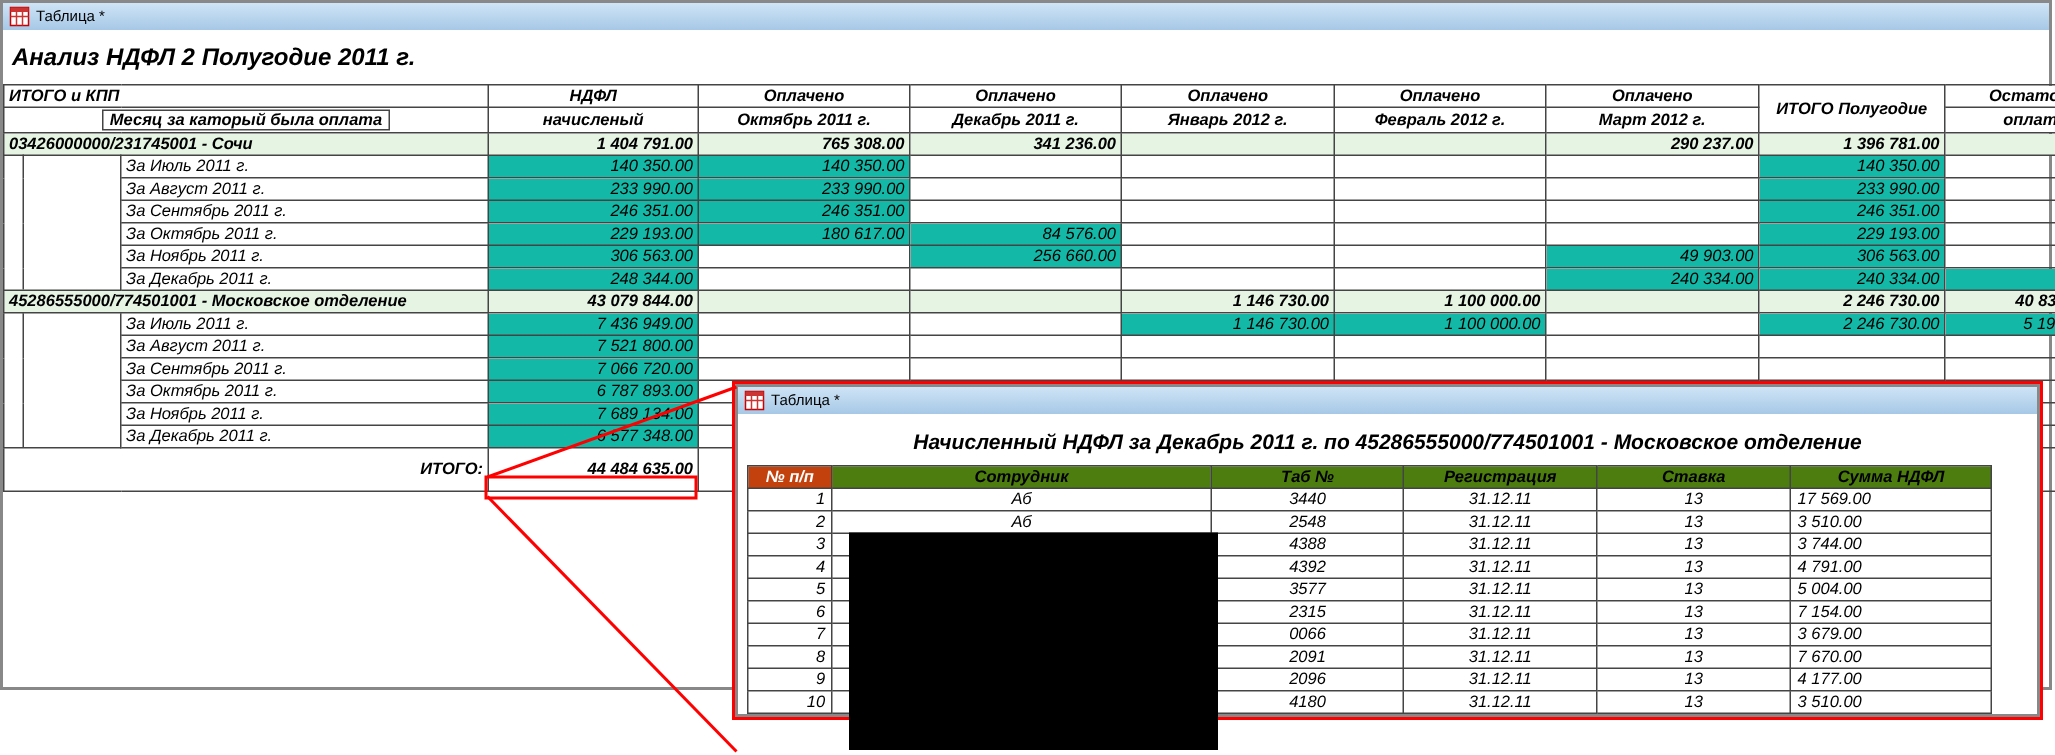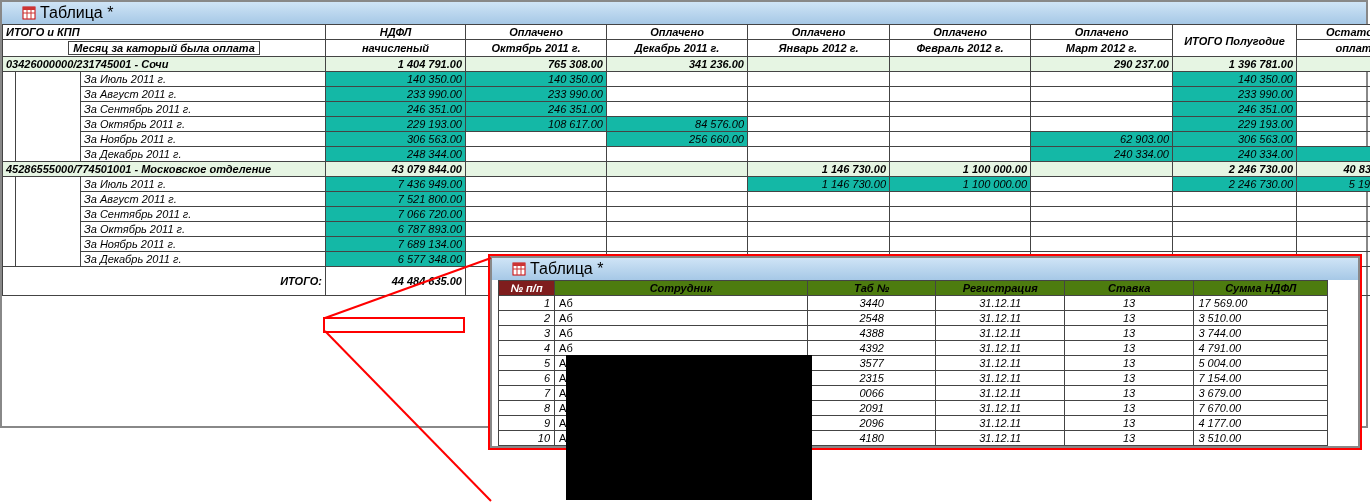--- a/index.html
+++ b/index.html
@@ -10,22 +10,22 @@
     background: #fff;
     width: 1370px;
   }
   .window {
     border: 2px solid #888;
   }
   .titlebar {
     background: linear-gradient(#cfe4f6, #a6c8e6);
     display: flex;
     align-items: center;
-    padding: 2px 20px;
-    font-size: 16px;
+    padding: 2px 4px;
+    font-size: 10px;
   }
   .titlebar .icon {
     width: 14px;
     height: 14px;
     margin-right: 4px;
     display: inline-flex;
     align-items: center;
     justify-content: center;
   }
   .report-title {
@@ -97,26 +97,26 @@
     font-size: 11px;
     white-space: nowrap;
   }
   table.detail th {
     background: #4d7c0f;
     font-weight: bold;
     font-style: italic;
     text-align: center;
   }
   table.detail th.sel {
-    background: #7f1d1d;
+    background: #c2410c;
     color: #fff;
     font-style: italic;
   }
   .detail .idx { text-align: right; font-style: italic; }
-  .detail .left { text-align: left; }
+  .detail .left { text-align: center; font-style: italic; }
   .detail .ctr { text-align: center; font-style: italic; }
   .detail .rgt { text-align: left; font-style: italic; }
   .blackbox {
     position: absolute;
     background: #000;
     left: 566px;
     top: 355px;
     width: 246px;
     height: 145px;
     z-index: 5;
@@ -142,20 +142,21 @@
           <rect x="1" y="1" width="12" height="12" fill="#fff" stroke="#c00"></rect>
           <rect x="1" y="1" width="12" height="3" fill="#c33"></rect>
           <line x1="1" y1="7" x2="13" y2="7" stroke="#c33"></line>
           <line x1="5" y1="4" x2="5" y2="13" stroke="#c33"></line>
           <line x1="9" y1="4" x2="9" y2="13" stroke="#c33"></line>
         </svg>
     </span>
     <span>Таблица  *</span>
   </div>
 
+  <div class="report-title">Анализ НДФЛ 2 Полугодие 2011 г.</div>
 
   <table class="main">
     <colgroup>
       <col style="width:13px">
         <col style="width:65px">
         <col style="width:245px">
       <col style="width:140px">
         <col style="width:141px">
         <col style="width:141px">
       <col style="width:142px">
@@ -229,36 +230,36 @@
           <td class="num"></td>
           <td class="num"></td>
           <td class="num"></td>
           <td class="num"></td>
           <td class="num yellow">246 351.00</td>
           <td class="num"></td>
         </tr>
     <tr>
           <td class="month-cell">За Октябрь 2011 г.</td>
           <td class="num yellow">229 193.00</td>
-          <td class="num yellow">108 617.00</td>
+          <td class="num yellow">180 617.00</td>
           <td class="num yellow">84 576.00</td>
           <td class="num"></td>
           <td class="num"></td>
           <td class="num"></td>
           <td class="num yellow">229 193.00</td>
           <td class="num"></td>
         </tr>
     <tr>
           <td class="month-cell">За Ноябрь 2011 г.</td>
           <td class="num yellow">306 563.00</td>
           <td class="num"></td>
           <td class="num yellow">256 660.00</td>
           <td class="num"></td>
           <td class="num"></td>
-          <td class="num yellow">62 903.00</td>
+          <td class="num yellow">49 903.00</td>
           <td class="num yellow">306 563.00</td>
           <td class="num"></td>
         </tr>
     <tr>
           <td class="month-cell">За Декабрь 2011 г.</td>
           <td class="num yellow">248 344.00</td>
           <td class="num"></td>
           <td class="num"></td>
           <td class="num"></td>
           <td class="num"></td>
@@ -369,20 +370,21 @@
       <svg width="14" height="14" viewBox="0 0 14 14">
           <rect x="1" y="1" width="12" height="12" fill="#fff" stroke="#c00"></rect>
           <rect x="1" y="1" width="12" height="3" fill="#c33"></rect>
           <line x1="1" y1="7" x2="13" y2="7" stroke="#c33"></line>
           <line x1="5" y1="4" x2="5" y2="13" stroke="#c33"></line>
           <line x1="9" y1="4" x2="9" y2="13" stroke="#c33"></line>
         </svg>
     </span>
     <span>Таблица  *</span>
   </div>
+  <div class="report-title2">Начисленный НДФЛ за Декабрь 2011 г. по 45286555000/774501001 - Московское отделение</div>
   <table class="detail">
     <colgroup>
       <col style="width:55px">
         <col style="width:248px">
         <col style="width:126px">
         <col style="width:126px">
         <col style="width:127px">
         <col style="width:131px">
     </colgroup>
     <tbody>

